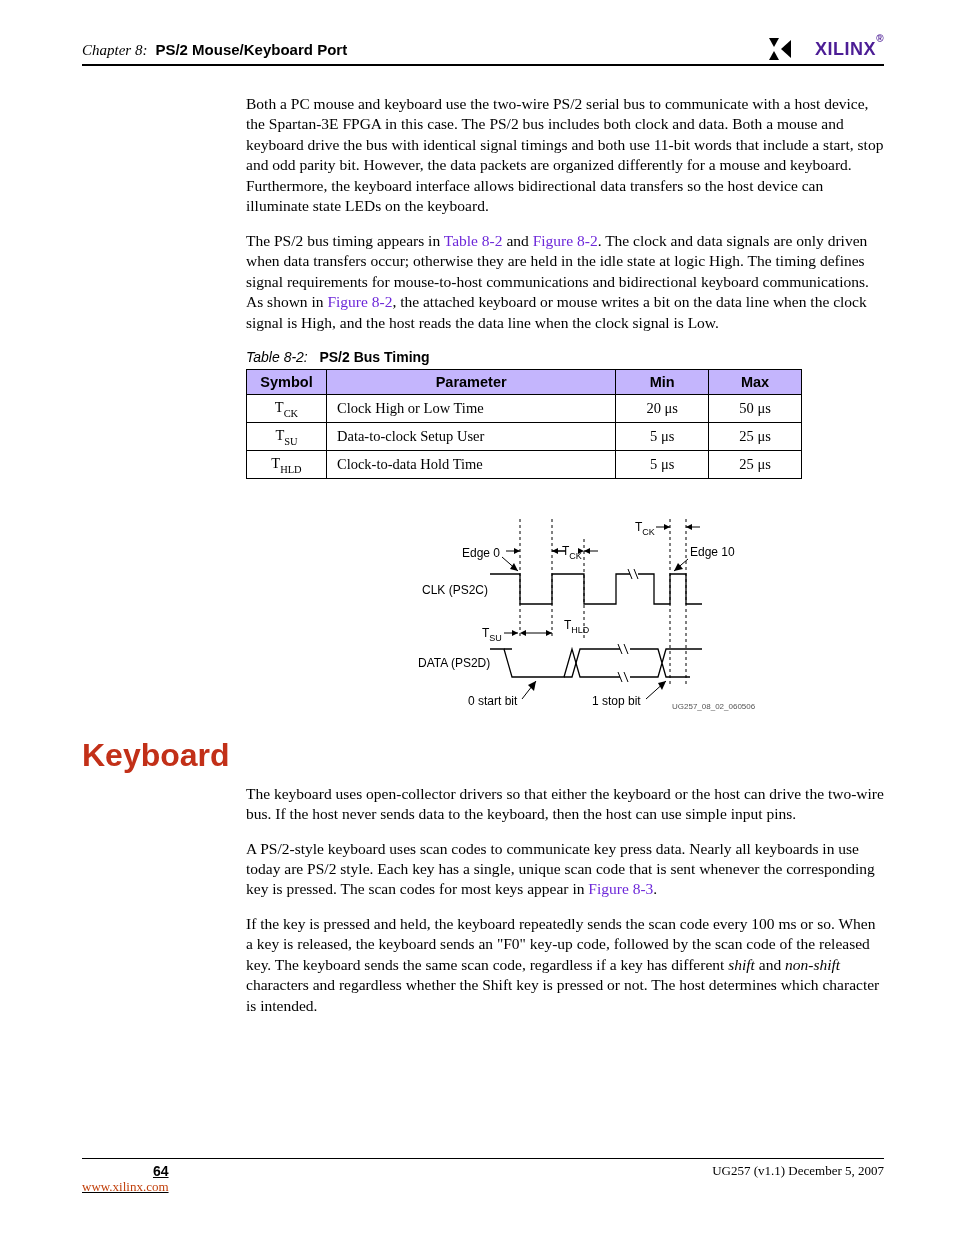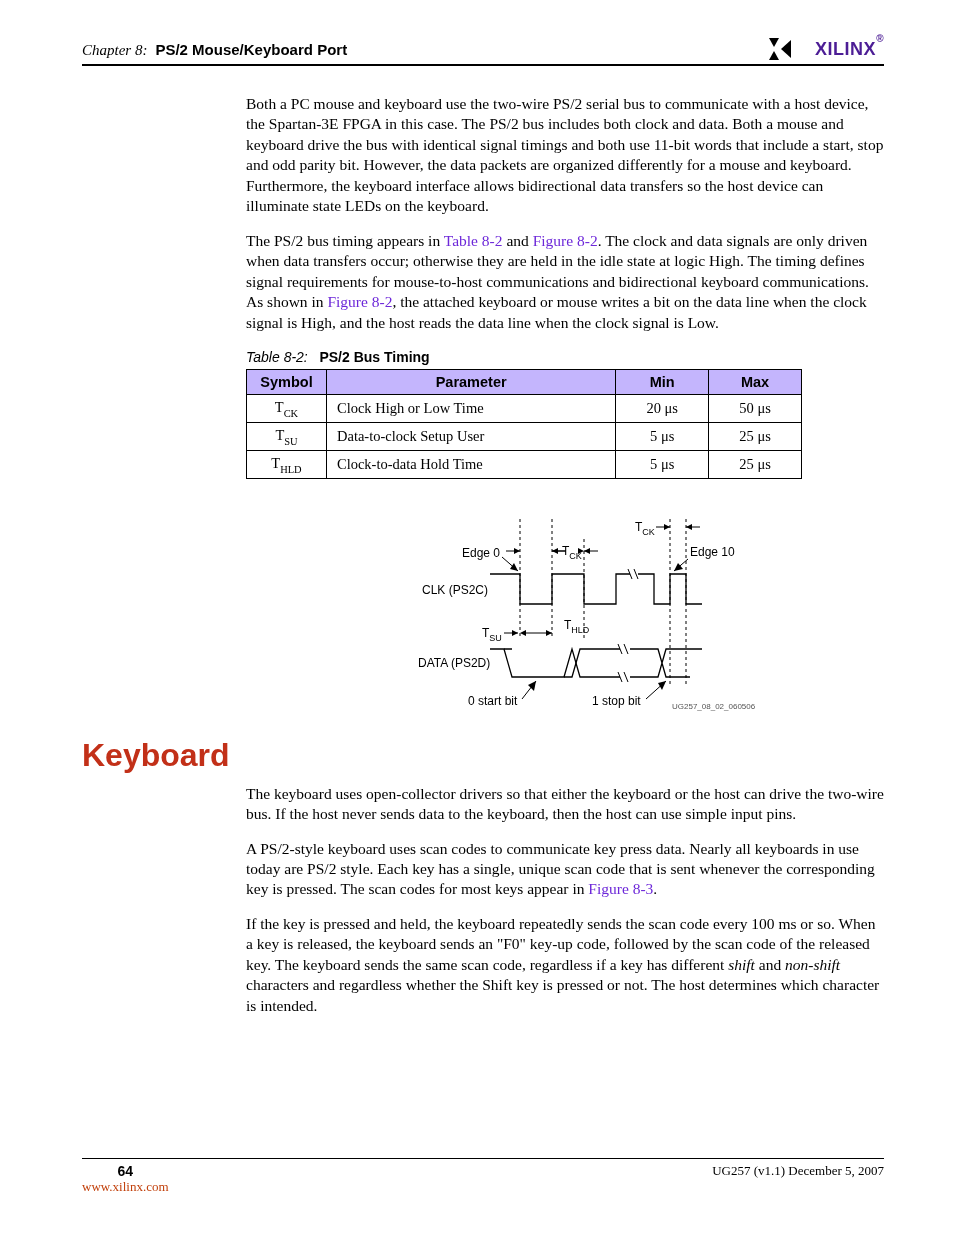--- a/index.html
+++ b/index.html
@@ -116,21 +116,21 @@
     position: absolute;
     bottom: 40px;
     left: 82px;
     right: 70px;
     border-top: 1px solid #000;
     padding-top: 4px;
     font-size: 13px;
     display: flex;
     justify-content: space-between;
   }
-  .footer .left { text-align: center; }
+  .footer .left { text-align: right; text-decoration: underline; }
   .footer .right { text-align: right; }
   .footer .pg {
     font-family: Helvetica, Arial, sans-serif;
     font-weight: bold;
     font-size: 14px;
   }
   .footer .guide {
     font-family: Helvetica, Arial, sans-serif;
     font-weight: bold;
     font-size: 13.5px;

